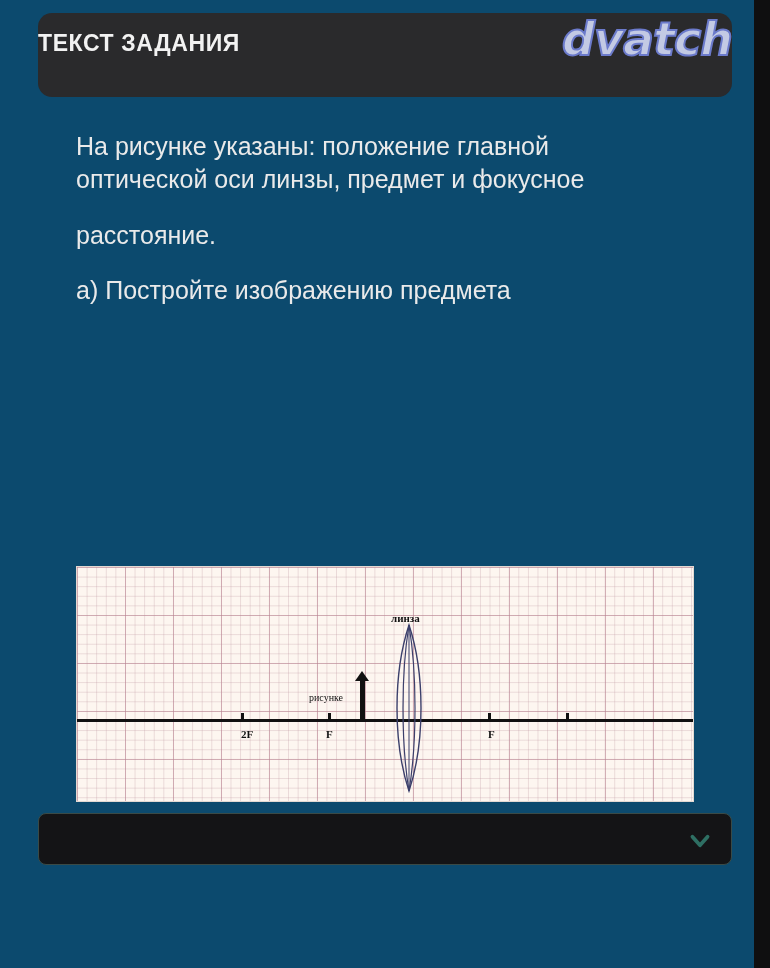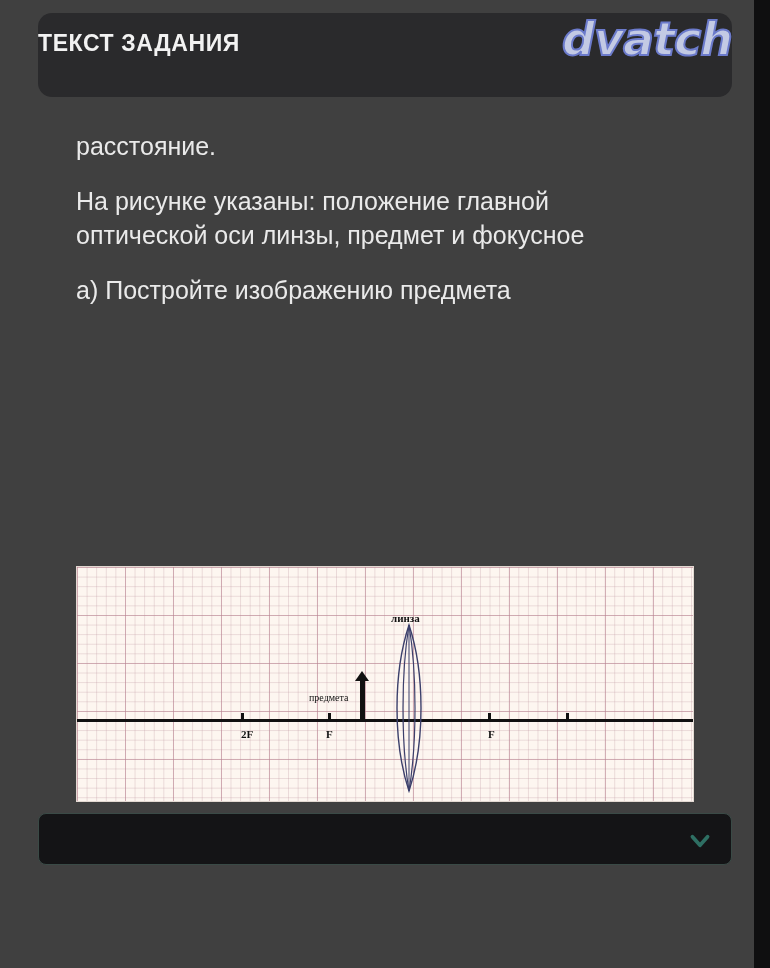--- a/index.html
+++ b/index.html
@@ -12,21 +12,21 @@
     height: 968px;
     font-family: "Liberation Sans", sans-serif;
     color: #e8e8e8;
     overflow: hidden;
     position: relative;
   }
   .page {
     width: 754px;
     height: 968px;
     position: relative;
-    background: #404040;
+    background: #0c4a6e;
   }
   
   .header {
     position: absolute;
     left: 38px;
     top: 13px;
     width: 694px;
     height: 84px;
     background: #2a2a2c;
     border-radius: 14px;
@@ -186,42 +186,42 @@
 </head>
 <body>
 
 <div class="page">
 
   <div class="header"></div>
   <div class="header-title">ТЕКСТ ЗАДАНИЯ</div>
   <div class="watermark">dvatch</div>
 
   <div class="task-text">
+    <p class="tight">На рисунке указаны: положение главной оптической оси линзы, предмет и фокусное</p>
     <p class="tight">расстояние.</p>
-    <p class="tight">На рисунке указаны: положение главной оптической оси линзы, предмет и фокусное</p>
     <p class="tight">a) Постройте изображению предмета</p>
   </div>
 
   <div class="figure">
     <div class="grid-small"></div>
     <div class="grid-big"></div>
 
     <div class="axis"></div>
 
     <div class="tick" style="left:164px"></div>
     <div class="tick" style="left:251px"></div>
     <div class="tick" style="left:411px"></div>
     <div class="tick" style="left:489px"></div>
 
     <div class="axis-label" style="left:164px">2F</div>
     <div class="axis-label" style="left:249px">F</div>
     <div class="axis-label" style="left:411px">F</div>
 
     <div class="lens-label">линза</div>
-    <div class="object-label">предмета</div>
+    <div class="object-label">рисунке</div>
     <div class="object-arrow"></div>
 
     <svg class="lens-svg" viewBox="0 0 44 170">
       <path d="M22 2 C 6 50, 6 120, 22 168 C 38 120, 38 50, 22 2 Z" fill="none" stroke="#3b3f6b" stroke-width="1.4"></path>
       <path d="M22 2 C 14 50, 14 120, 22 168 C 30 120, 30 50, 22 2 Z" fill="none" stroke="#3b3f6b" stroke-width="1.2"></path>
       <line x1="22" y1="2" x2="22" y2="168" stroke="#3b3f6b" stroke-width="1"></line>
     </svg>
   </div>
 
   <div class="answer-box">

